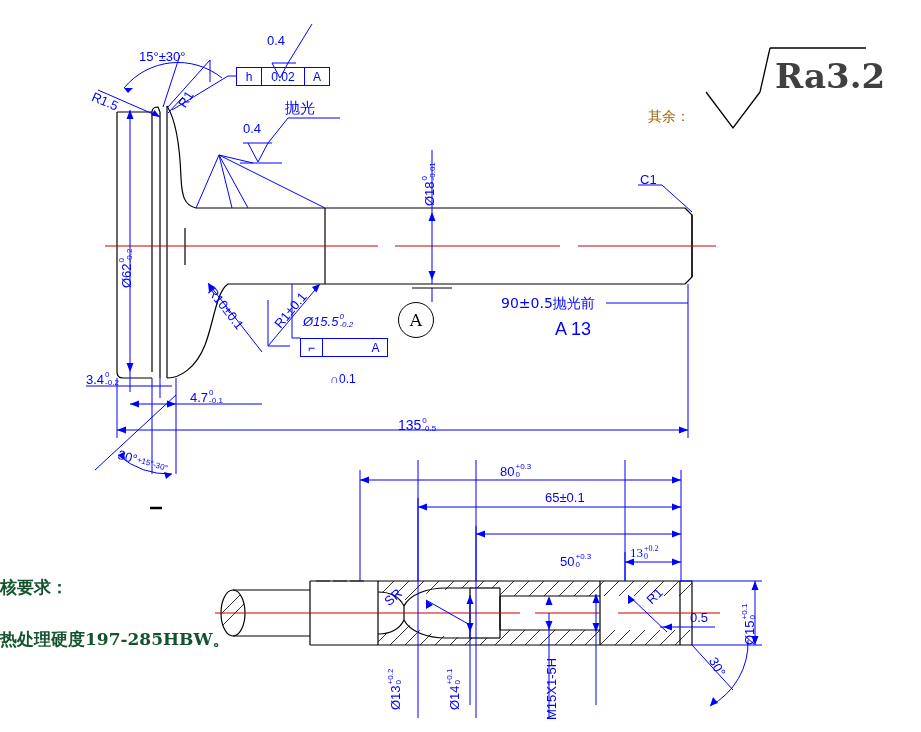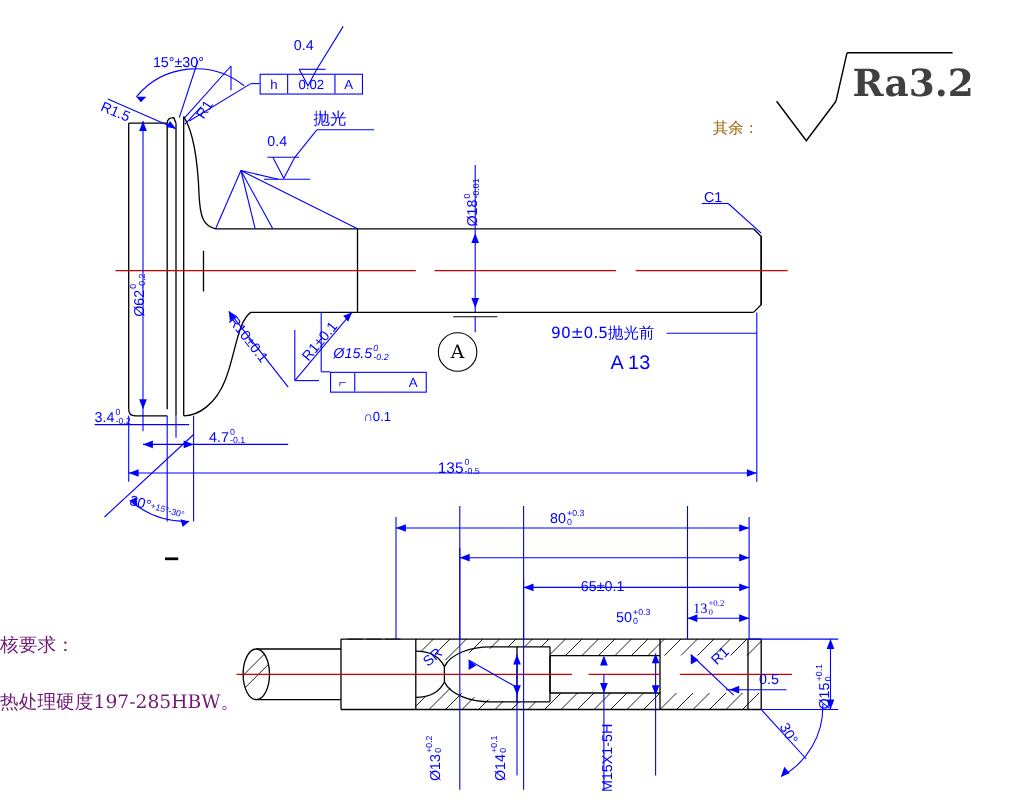--- a/index.html
+++ b/index.html
@@ -48,25 +48,26 @@
     line-height: 1.05;
     text-align: left;
     margin-left: 1px;
     position: relative;
     top: -1px;
   }
   .tol .up { display: block; }
   .tol .dn { display: block; }
   .notes {
     position: absolute;
-    color: #701a75;
+    color: #14532d;
     font-family: "DejaVu Serif", serif;
     font-size: 17px;
     line-height: 1.45;
     white-space: nowrap;
+    font-weight: bold;
   }
   .ra-text {
     position: absolute;
     color: #404040;
     font-family: "DejaVu Serif", serif;
     font-size: 34px;
     white-space: nowrap;
     font-weight: bold;
   }
   .qiyu-text {
@@ -485,21 +486,21 @@
     <span>30°</span><span class="angtol"><span class="up">+15°</span><span class="dn">-30°</span></span>
   </div>
 
   <div class="qiyu-text" style="left:648px; top:108px;">其余：</div>
   <div class="ra-text" style="left:775px; top:56px;">Ra3.2</div>
 
   <div class="lbl" style="left:500px; top:464px;">
     <span>80</span><span class="tol"><span class="up">+0.3</span><span class="dn">0</span></span>
   </div>
 
-  <div class="lbl" style="left:528px; top:491px;margin-top:35px;">65±0.1</div>
+  <div class="lbl" style="left:545px; top:491px;">65±0.1</div>
 
   <div class="lbl" style="left:560px; top:518px;margin-top:36px;">
     <span>50</span><span class="tol"><span class="up">+0.3</span><span class="dn">0</span></span>
   </div>
 
   <div class="lbl" style="left:630px; top:546px;font-family:Liberation Serif, serif;">
     <span>13</span><span class="tol"><span class="up">+0.2</span><span class="dn">0</span></span>
   </div>
 
   <div class="lbl" style="left:382px; top:598px; transform:rotate(-40deg); transform-origin:0 0;">SR</div>

